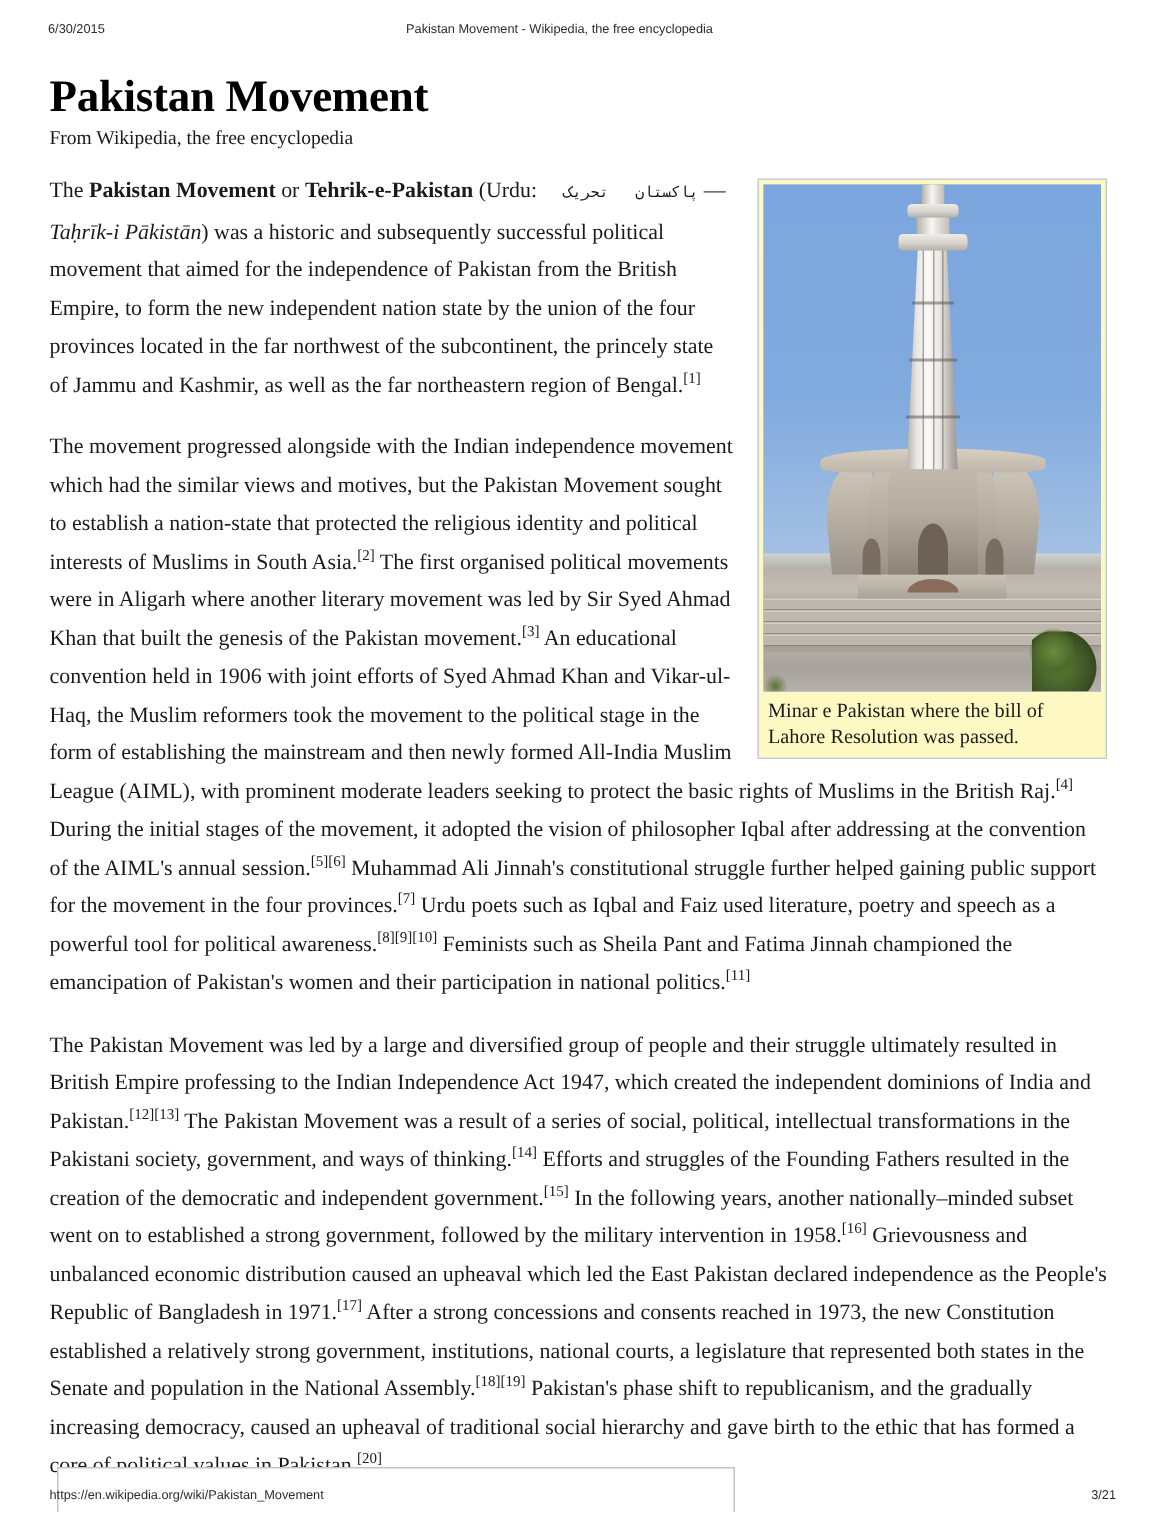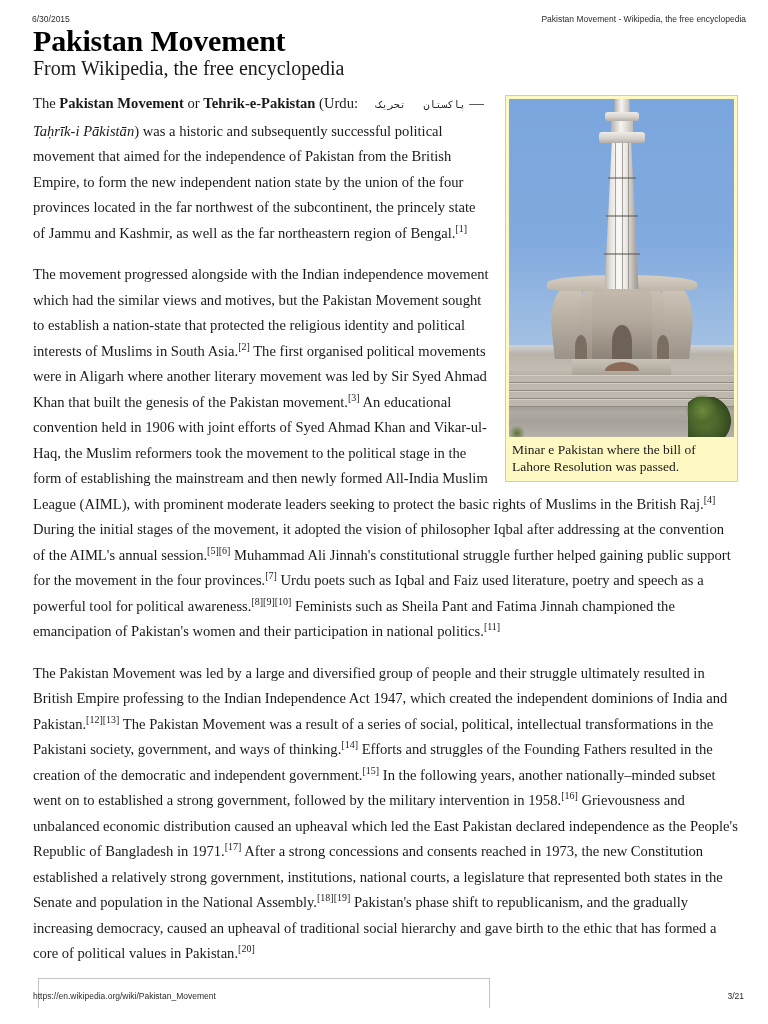--- a/index.html
+++ b/index.html
@@ -32,43 +32,43 @@
     position: absolute;
     left: 32px;
     top: 0;
     white-space: nowrap;
   }
   .print-header .ph-title {
     position: absolute;
     left: 0;
     top: 0;
     width: 746px;
-    text-align: right;
+    text-align: center;
     white-space: nowrap;
   }
 
   
   .page {
     position: absolute;
-    top: 24px;
+    top: 48px;
     left: 33px;
     width: 705px;
   }
 
   h1.page-title {
     font-family: "Liberation Serif", serif;
     font-weight: bold;
     font-size: 30px;
     line-height: 34px;
     margin: 0 0 1px 0;
     letter-spacing: -0.2px;
     color: #000;
   }
   .tagline {
-    font-size: 20px;
+    font-size: 13px;
     line-height: 18px;
     margin: 0 0 14px 0;
     color: #1a1a1a;
   }
 
   
   .thumb {
     float: right;
     width: 233px;
     margin: 4px 0 8px 16px;

